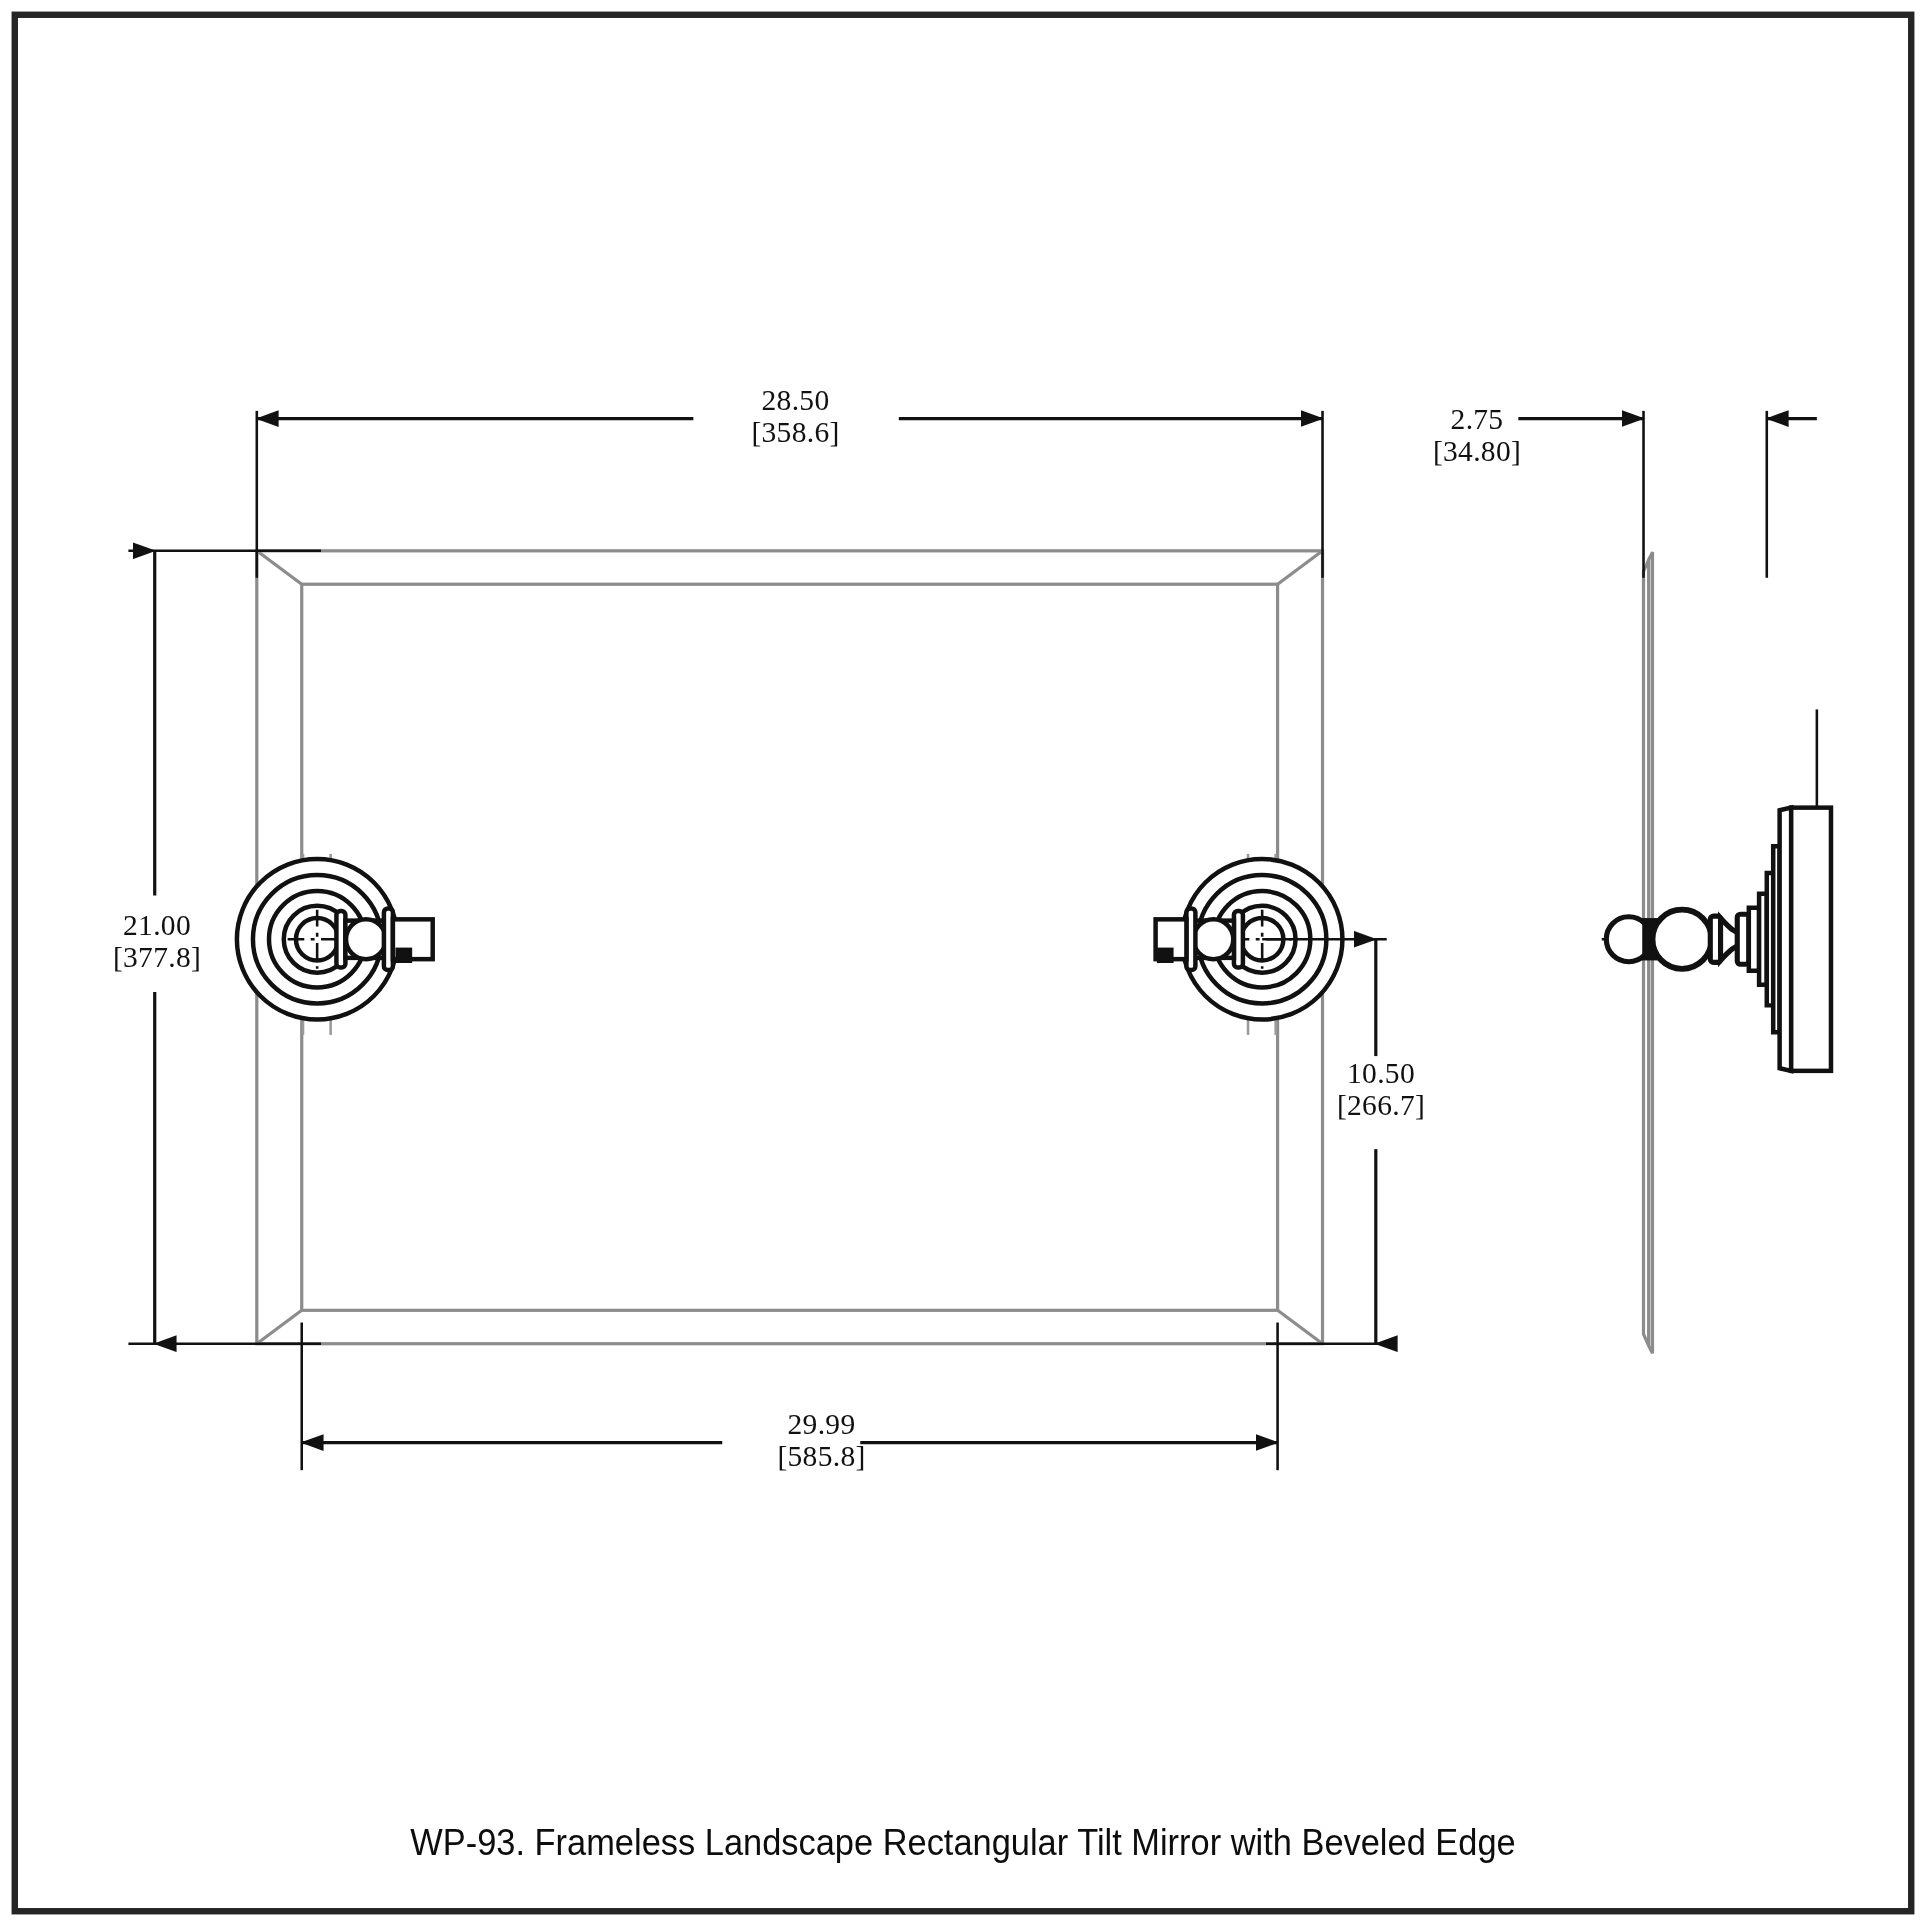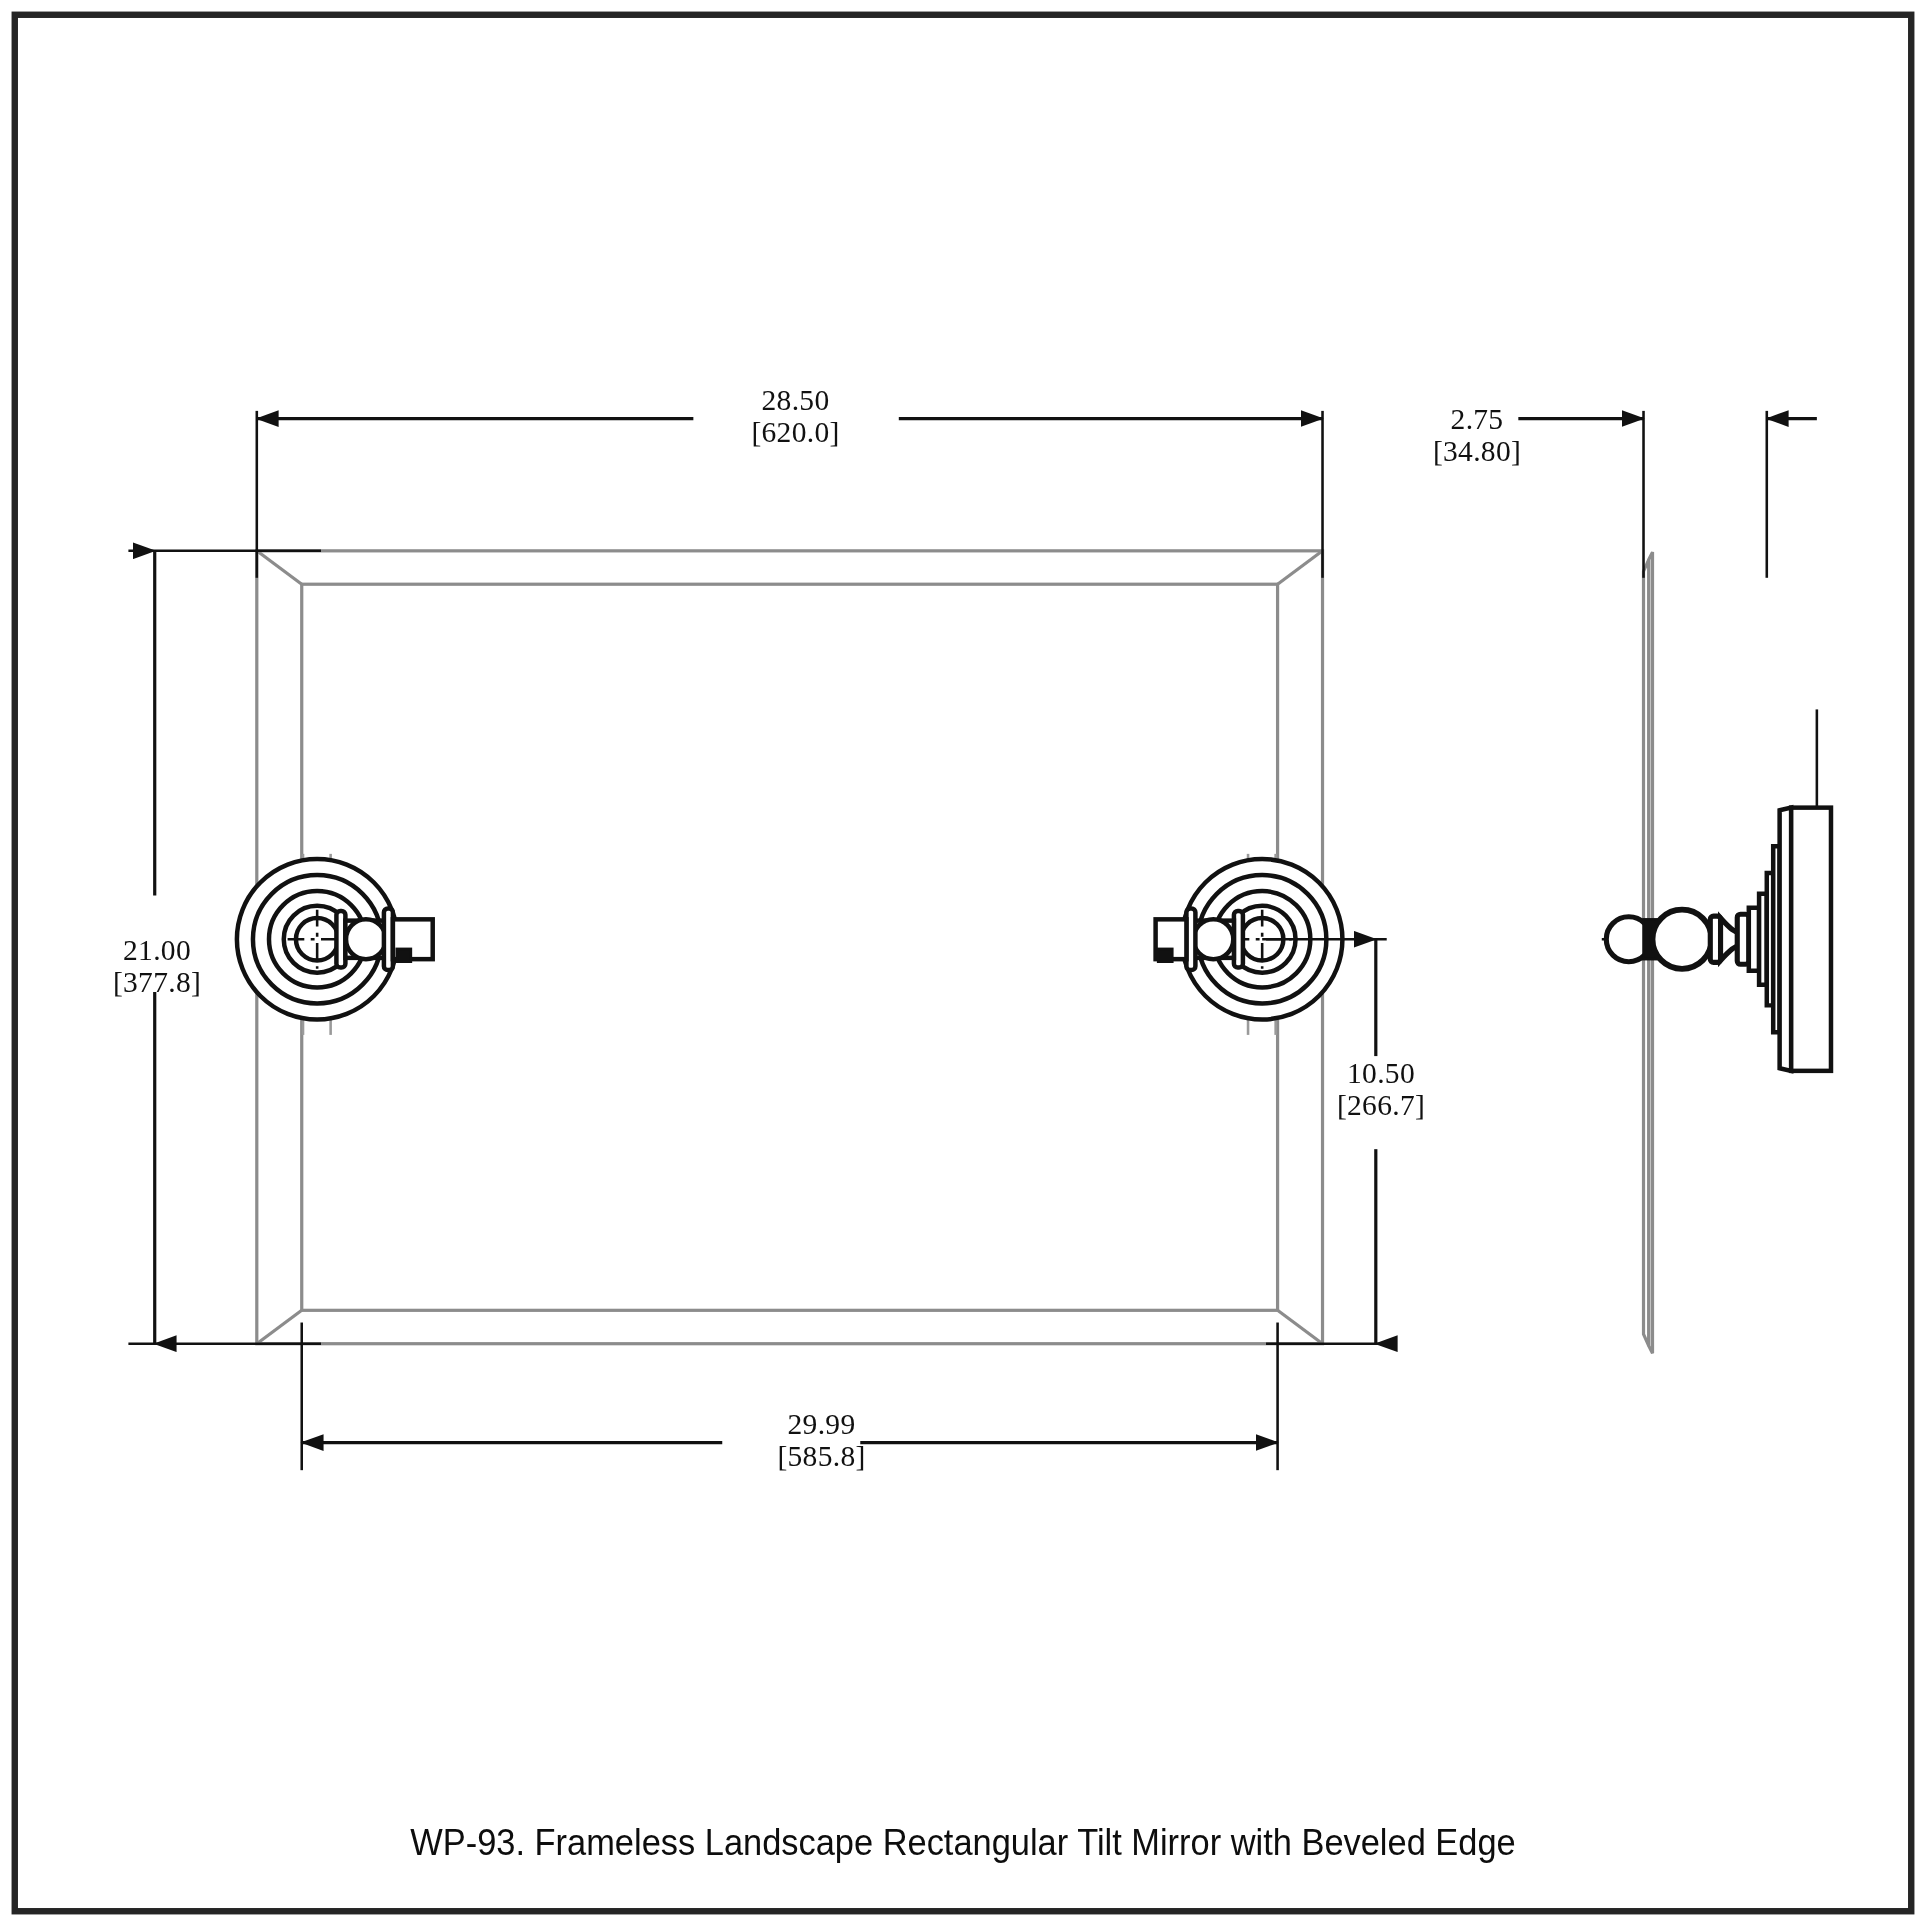--- a/index.html
+++ b/index.html
@@ -196,24 +196,24 @@
       <line x1="2560" y1="640" x2="2560" y2="900" stroke="#111111" stroke-width="4"></line>
       <line x1="2752" y1="640" x2="2752" y2="900" stroke="#111111" stroke-width="4"></line>
       <line x1="2365" y1="652" x2="2560" y2="652" stroke="#111111" stroke-width="5" marker-end="url(#arrowRight)"></line>
       <line x1="2752" y1="652" x2="2830" y2="652" stroke="#111111" stroke-width="5" marker-start="url(#arrowLeft)"></line>
     </g>
 
   </svg>
 
   <div class="dim-label" style="left:693px; top:385px; width:205px;">
     <span class="dim-primary">28.50</span>
-    <span class="dim-metric">[620.0]</span>
-  </div>
-
-  <div class="dim-label" style="left:67px; top:935px; width:180px;">
+    <span class="dim-metric">[358.6]</span>
+  </div>
+
+  <div class="dim-label" style="left:67px; top:910px; width:180px;">
     <span class="dim-primary">21.00</span>
     <span class="dim-metric">[377.8]</span>
   </div>
 
   <div class="dim-label" style="left:719px; top:1409px; width:205px;">
     <span class="dim-primary">29.99</span>
     <span class="dim-metric">[585.8]</span>
   </div>
 
   <div class="dim-label" style="left:1291px; top:1058px; width:180px;">

